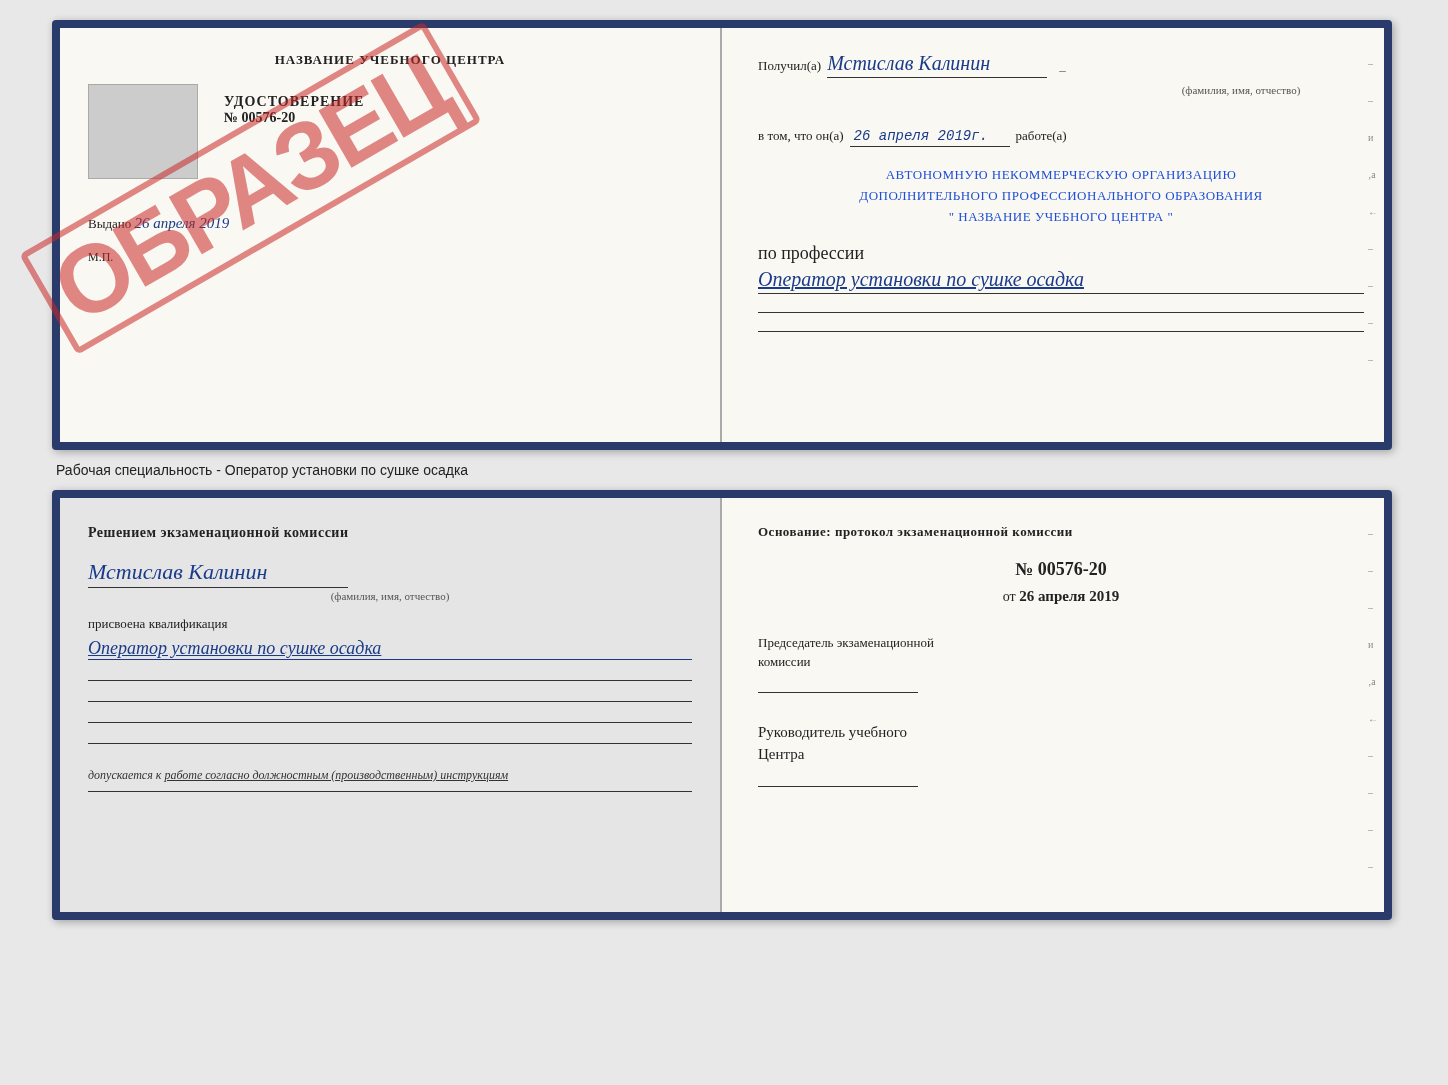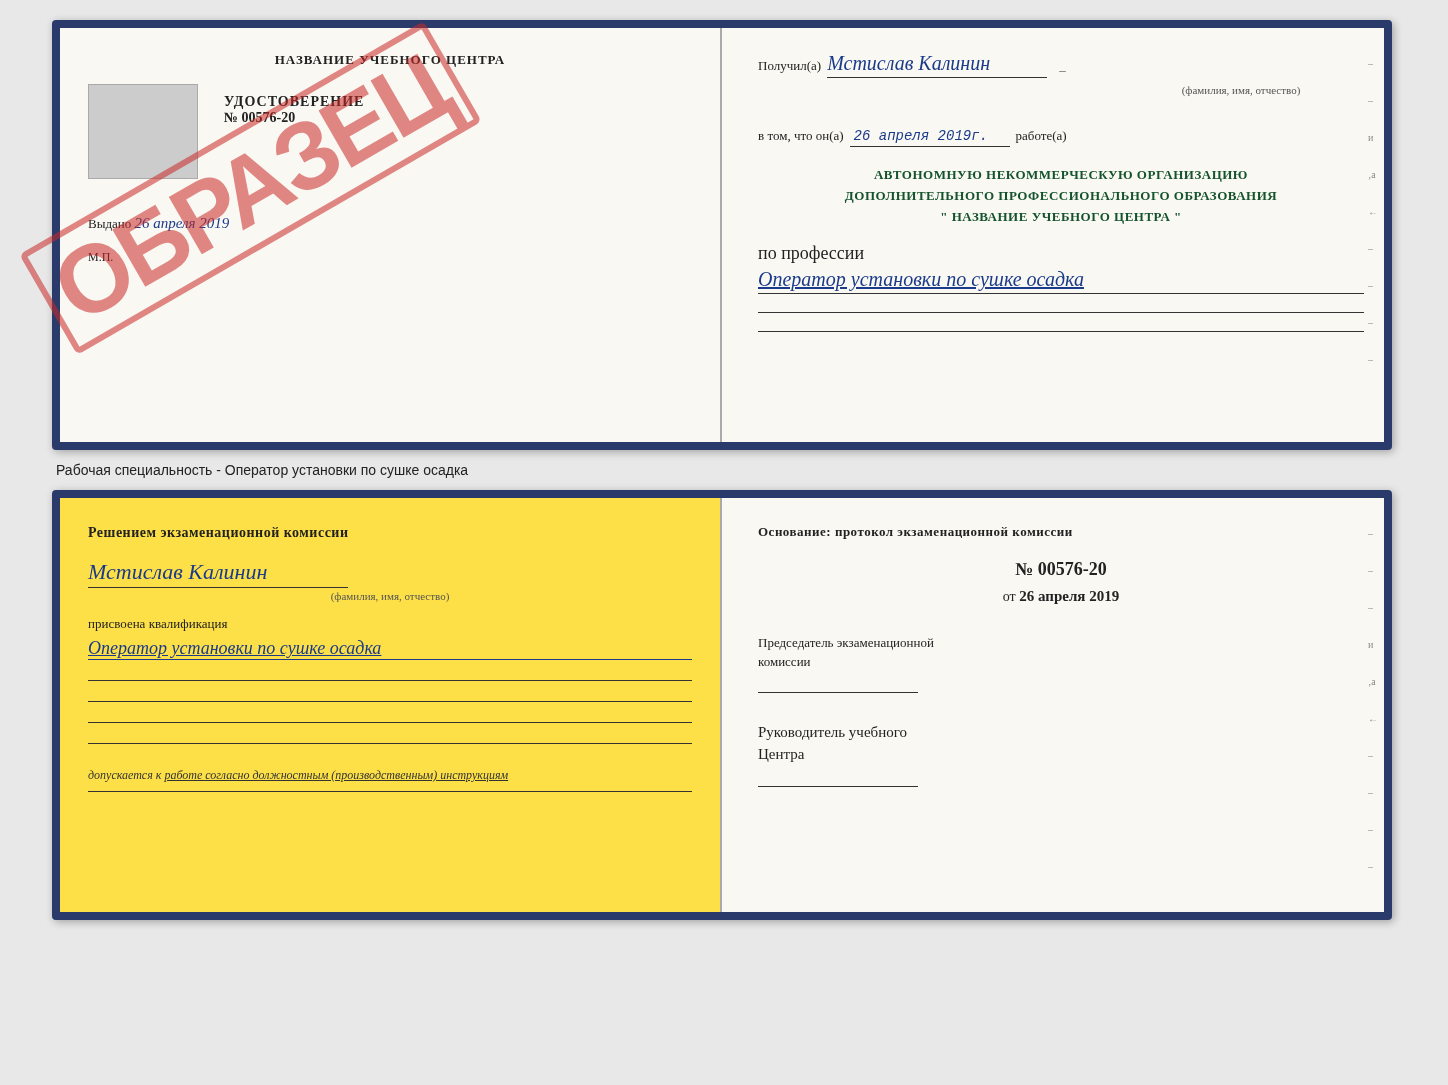--- a/index.html
+++ b/index.html
@@ -180,24 +180,24 @@
       font-family: Liberation Mono, monospace;
       border-bottom: 1px solid #333;
       padding: 0 4px 2px;
       min-width: 160px;
     }
 
     .org-block {
       margin-top: 18px;
       text-align: center;
       font-size: 13px;
-      color: #14532d;
+      color: #1d4ed8;
       line-height: 1.6;
       text-transform: uppercase;
-      font-weight: bold;
+      font-weight: normal;
       letter-spacing: 0.5px;
     }
 
     .poprofessii-label {
       margin-top: 16px;
       font-size: 18px;
       color: #222;
     }
 
     .profession-handwritten {
@@ -239,21 +239,21 @@
       min-height: 430px;
       position: relative;
       box-shadow: 2px 2px 8px rgba(0,0,0,0.3);
     }
 
     .left-page2 {
       width: 50%;
       padding: 24px 28px 32px 28px;
       border-right: 2px solid #aaa;
       position: relative;
-      background: #fde047;
+      background: #e5e5e5;
     }
 
     .right-page2 {
       width: 50%;
       padding: 24px 20px 20px 36px;
       background: #faf8f2;
       position: relative;
     }
 
     .decision-header {

